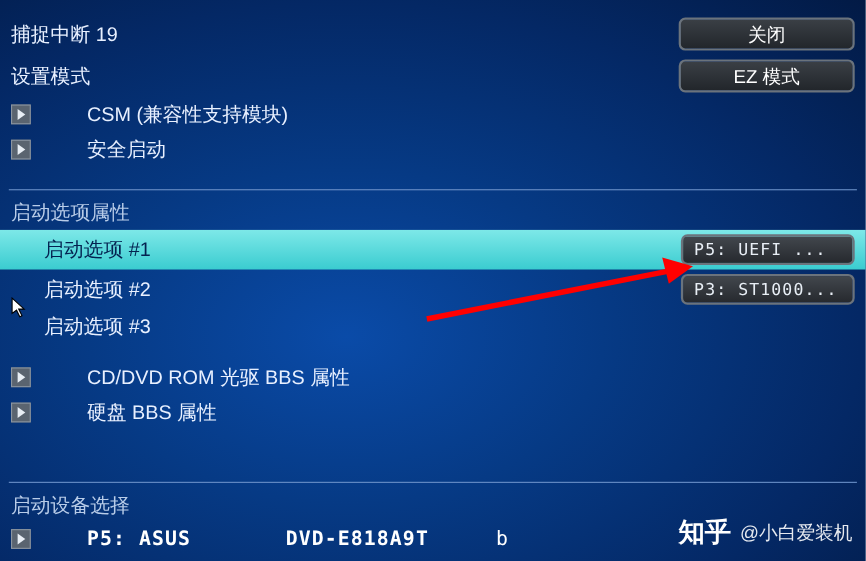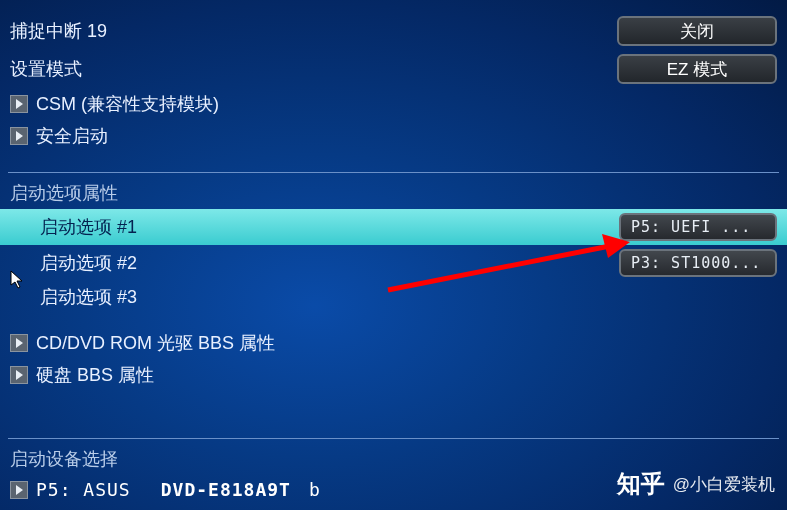--- a/index.html
+++ b/index.html
@@ -11,20 +11,21 @@
     color: #fff;
     font-size: 18px;
     overflow: hidden;
     position: relative;
   }
   .row {
     display: flex;
     align-items: center;
     padding: 4px 10px;
     min-height: 32px;
+    gap: 43px;
   }
   .row-label {
     flex: 1;
     color: #e8f0ff;
     display: flex;
     align-items: center;
   }
   .top-btn {
     width: 160px;
     height: 30px;
@@ -178,21 +179,21 @@
 <div class="row">
   <span class="arrow-box"></span>
   <span class="row-label">硬盘 BBS 属性</span>
 </div>
 
 <div class="bottom-area">
   <div class="divider"></div>
   <div class="section-header">启动设备选择</div>
   <div class="row" style="padding-bottom:10px;">
     <span class="arrow-box"></span>
-    <span class="mono" style="margin-right:30px; letter-spacing:1px;">P5: ASUS</span>
+    <span class="mono" style="margin-right:43px; letter-spacing:1px;font-weight:bold;">P5: ASUS</span>
     <span class="mono" style="margin-right:18px; letter-spacing:1px;font-weight:bold;">DVD-E818A9T</span>
     <span class="mono">b</span>
   </div>
 </div>
 
 <div class="cursor">
   <svg width="14" height="20" viewBox="0 0 14 20">
     <path d="M1 1 L1 15 L5 12 L8 18 L10 17 L7 11 L12 11 Z" fill="#fff" stroke="#000" stroke-width="1"></path>
   </svg>
 </div>

